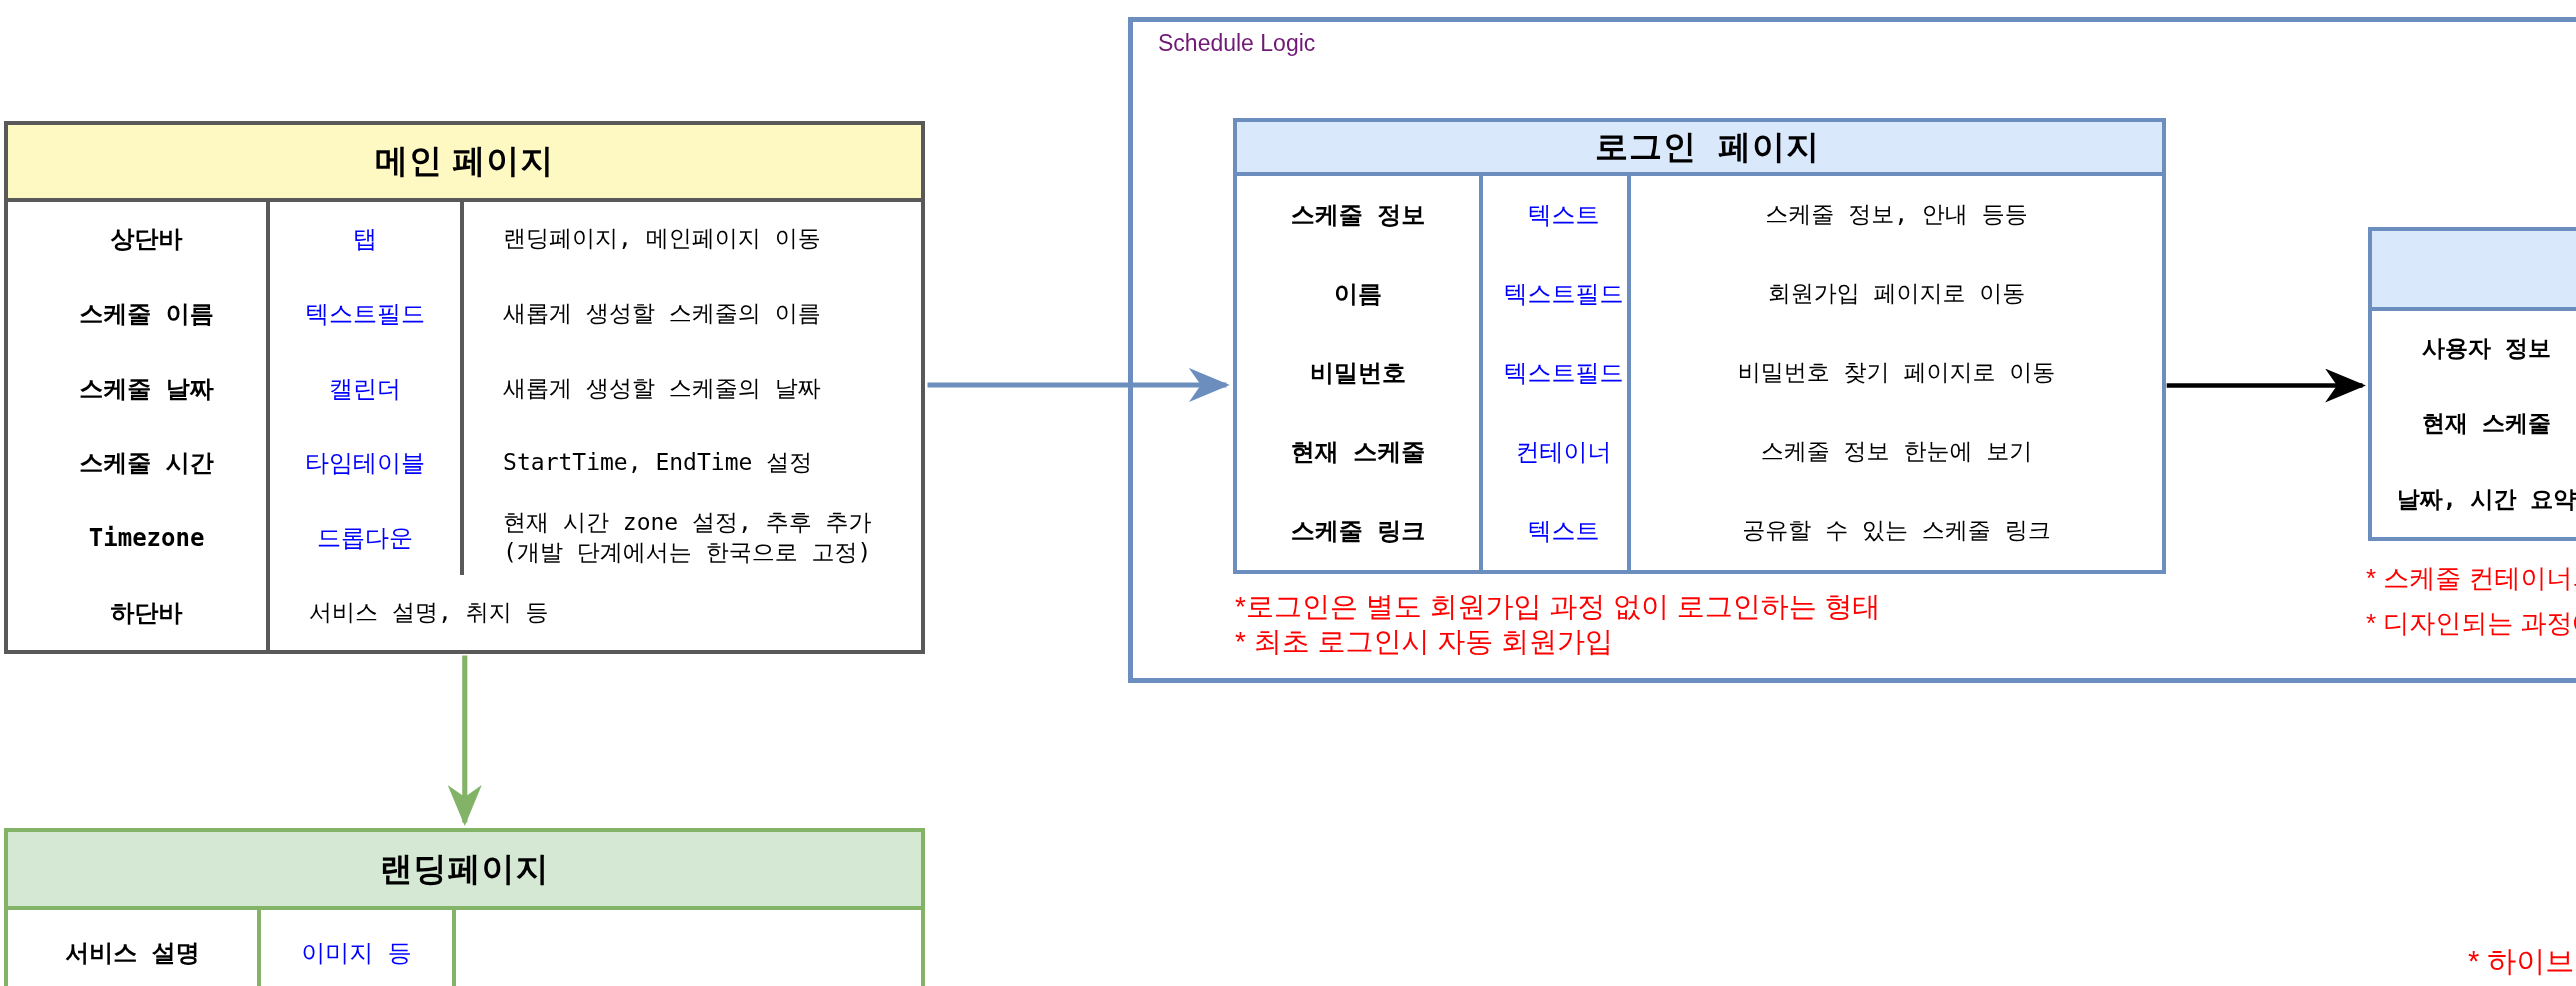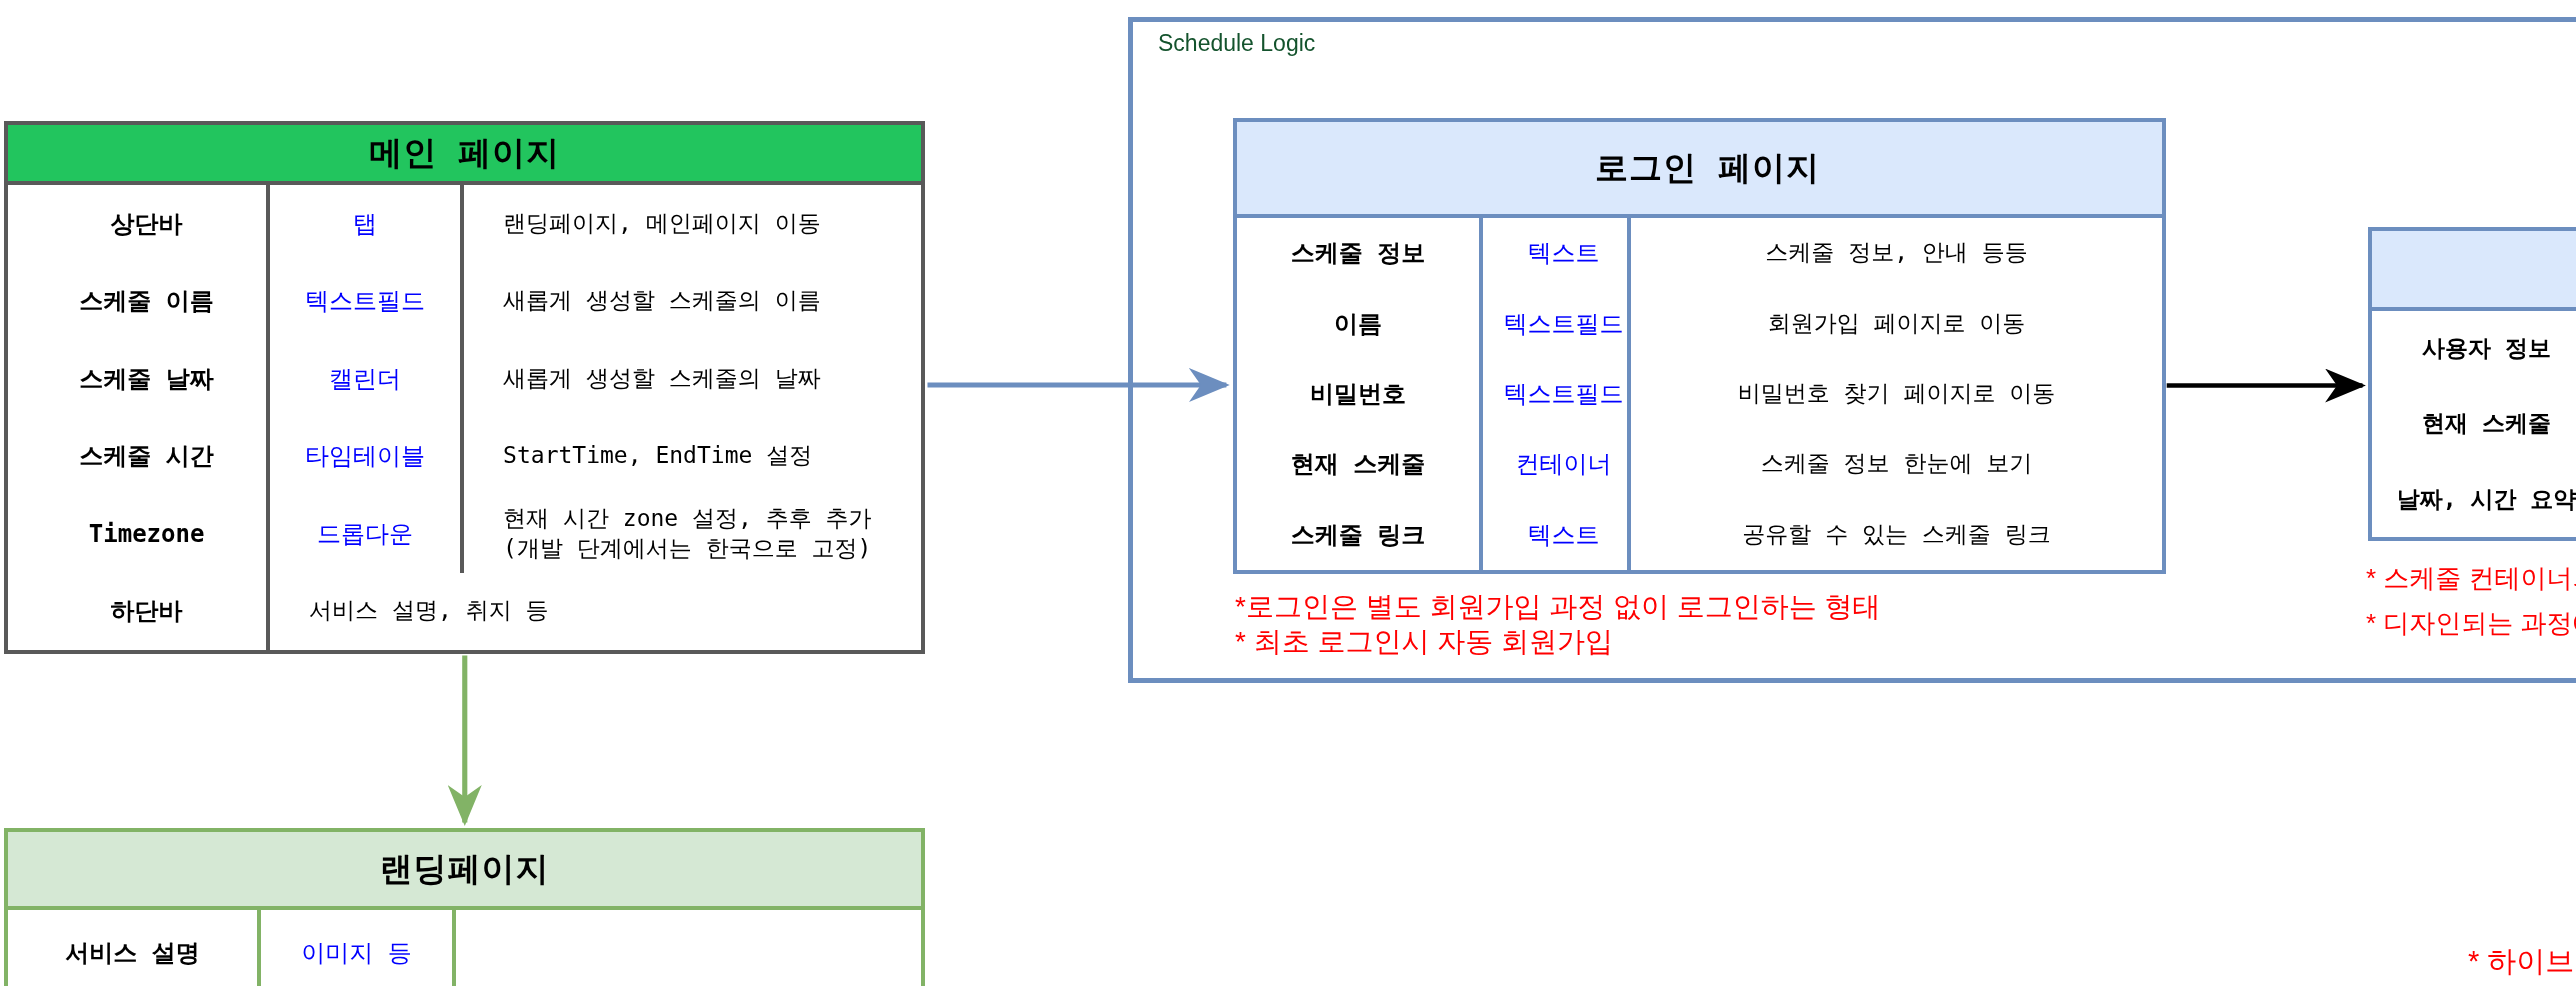--- a/index.html
+++ b/index.html
@@ -20,21 +20,21 @@
     width:2244px; height:666px;
     border:5.2px solid #6c8ebf;
     background:#ffffff;
     box-sizing:border-box;
   }
   #logic-label{
     position:absolute;
     left:1158px; top:30px;
     font-family:"Liberation Sans","DejaVu Sans",sans-serif;
     font-size:23px;
-    color:#14532d;
+    color:#701a75;
     white-space:nowrap;
   }
 
   
   .spec-table{
     position:absolute;
     background:#ffffff;
     box-sizing:border-box;
     display:flex;
     flex-direction:column;
@@ -62,27 +62,27 @@
     justify-content:center;
     box-sizing:border-box;
     min-width:0;
   }
   .c1{align-items:center;font-weight:bold;font-size:24px;text-align:center;}
   .c2{align-items:center;font-size:24px;color:#0000ff;text-align:center;}
   .c3{flex:1;align-items:flex-start;font-size:23px;line-height:1.3;padding-left:39px;text-align:left;}
 
   
   #main{left:4.1px;top:121px;width:921px;height:533px;border:4.6px solid #595959;}
-  #main .thead{height:60px;background:#22c55e;border-bottom:4.6px solid #595959;}
+  #main .thead{height:77px;background:#fef9c3;border-bottom:4.6px solid #595959;font-family:Liberation Serif, serif;}
   #main .c1{width:243px;border-right:4.6px solid #595959;margin-left:19px;}
   #main .c2{width:194px;border-right:4.6px solid #595959;}
 
   
   #login{left:1233px;top:118px;width:933px;height:456px;border:4.6px solid #6c8ebf;}
-  #login .thead{height:96px;background:#dae8fc;border-bottom:4.6px solid #6c8ebf;padding-left:16px;}
+  #login .thead{height:54px;background:#dae8fc;border-bottom:4.6px solid #6c8ebf;padding-left:16px;}
   #login .c1{width:246px;border-right:4.6px solid #6c8ebf;}
   #login .c2{width:131px;border-right:4.6px solid #6c8ebf;margin-left:17px;}
   #login .c3{align-items:center;padding-left:0;text-align:center;}
 
   
   #schedule{left:2368px;top:227px;width:867px;height:314px;border:4.6px solid #6c8ebf;}
   #schedule .thead{height:80px;background:#dae8fc;border-bottom:4.6px solid #6c8ebf;}
   #schedule .c1{width:233px;border-right:4.6px solid #6c8ebf;font-size:23px;}
 
   

